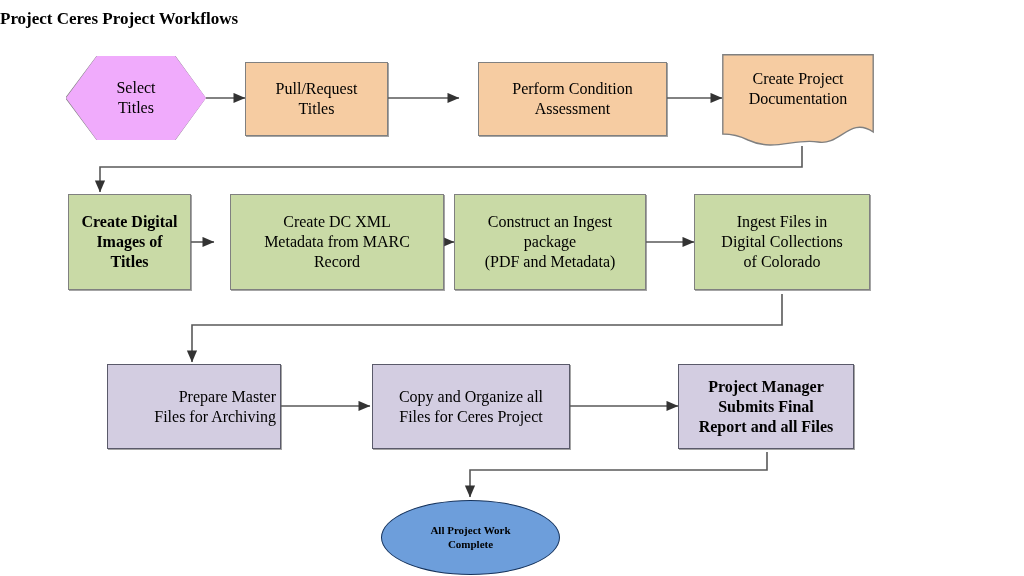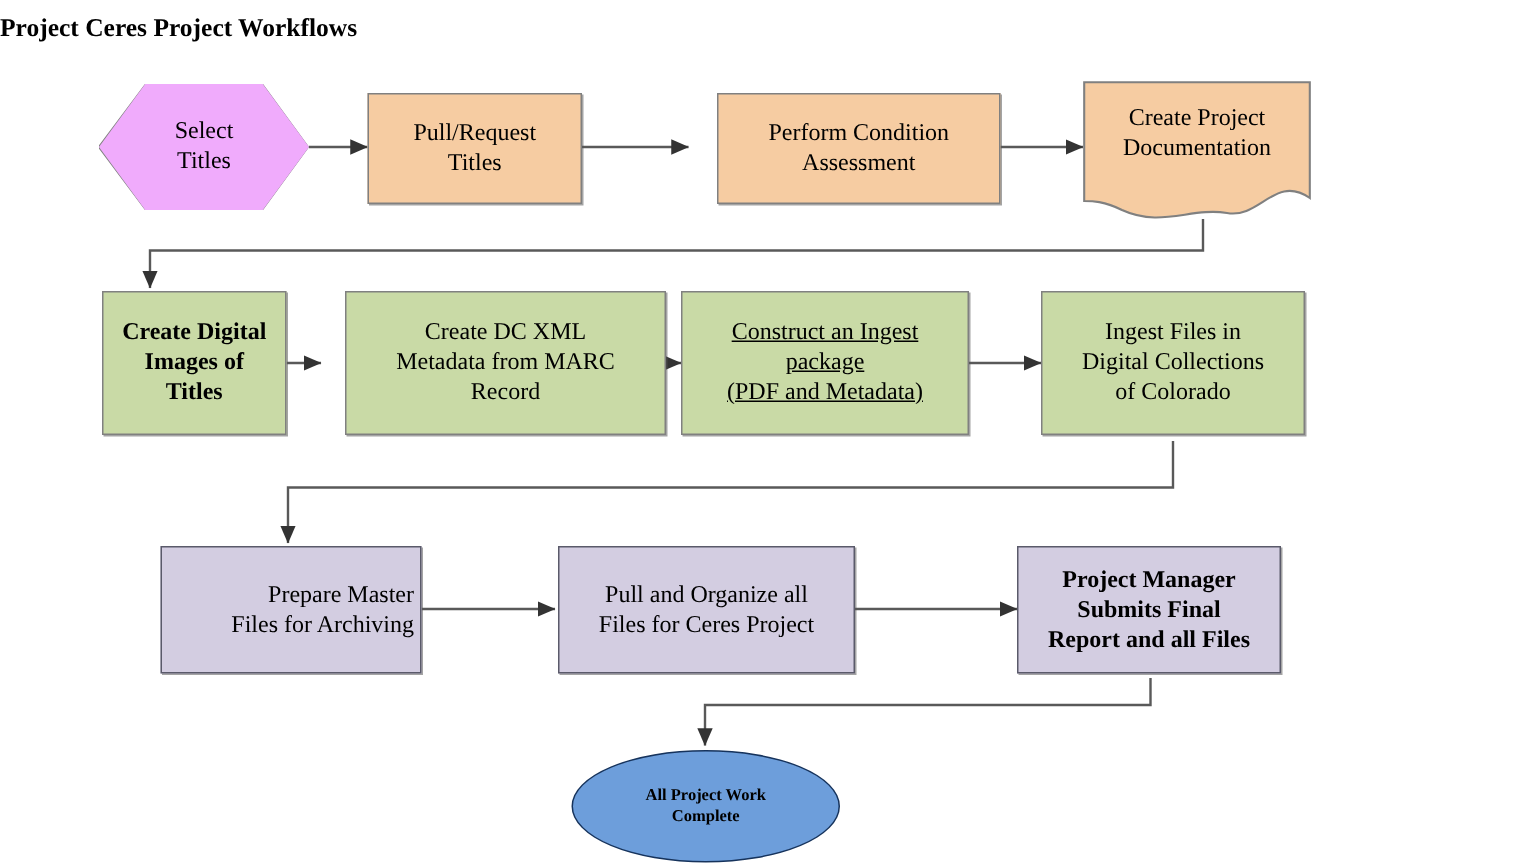--- a/index.html
+++ b/index.html
@@ -140,39 +140,39 @@
 Images of
 Titles</span>
   </div>
 
   <div class="node rect green" style="left:214px; top:194px; width:214px; height:96px; font-size:16px;margin-left:16px;">
     <span class="label">Create DC XML
 Metadata from MARC
 Record</span>
   </div>
 
-  <div class="node rect green" style="left:454px; top:194px; width:192px; height:96px; font-size:16px;text-decoration:underline;">
+  <div class="node rect green" style="left:454px; top:194px; width:192px; height:96px; font-size:16px;">
     <span class="label">Construct an Ingest
 package
 (PDF and Metadata)</span>
   </div>
 
   <div class="node rect green" style="left:694px; top:194px; width:176px; height:96px; font-size:16px;">
     <span class="label">Ingest Files in
 Digital Collections
 of Colorado</span>
   </div>
 
   <div class="node rect purple" style="left:107px; top:364px; width:174px; height:85px; font-size:16px;text-align:right;">
     <span class="label">Prepare Master
 Files for Archiving</span>
   </div>
 
   <div class="node rect purple" style="left:372px; top:364px; width:198px; height:85px; font-size:16px;">
-    <span class="label">Pull and Organize all
+    <span class="label">Copy and Organize all
 Files for Ceres Project</span>
   </div>
 
   <div class="node rect purple" style="left:678px; top:364px; width:176px; height:85px; font-size:16px;font-weight:bold;">
     <span class="label">Project Manager
 Submits Final
 Report and all Files</span>
   </div>
 
   <div class="node ellipse" style="left:381px; top:500px; width:179px; height:75px; font-size:11px;">

